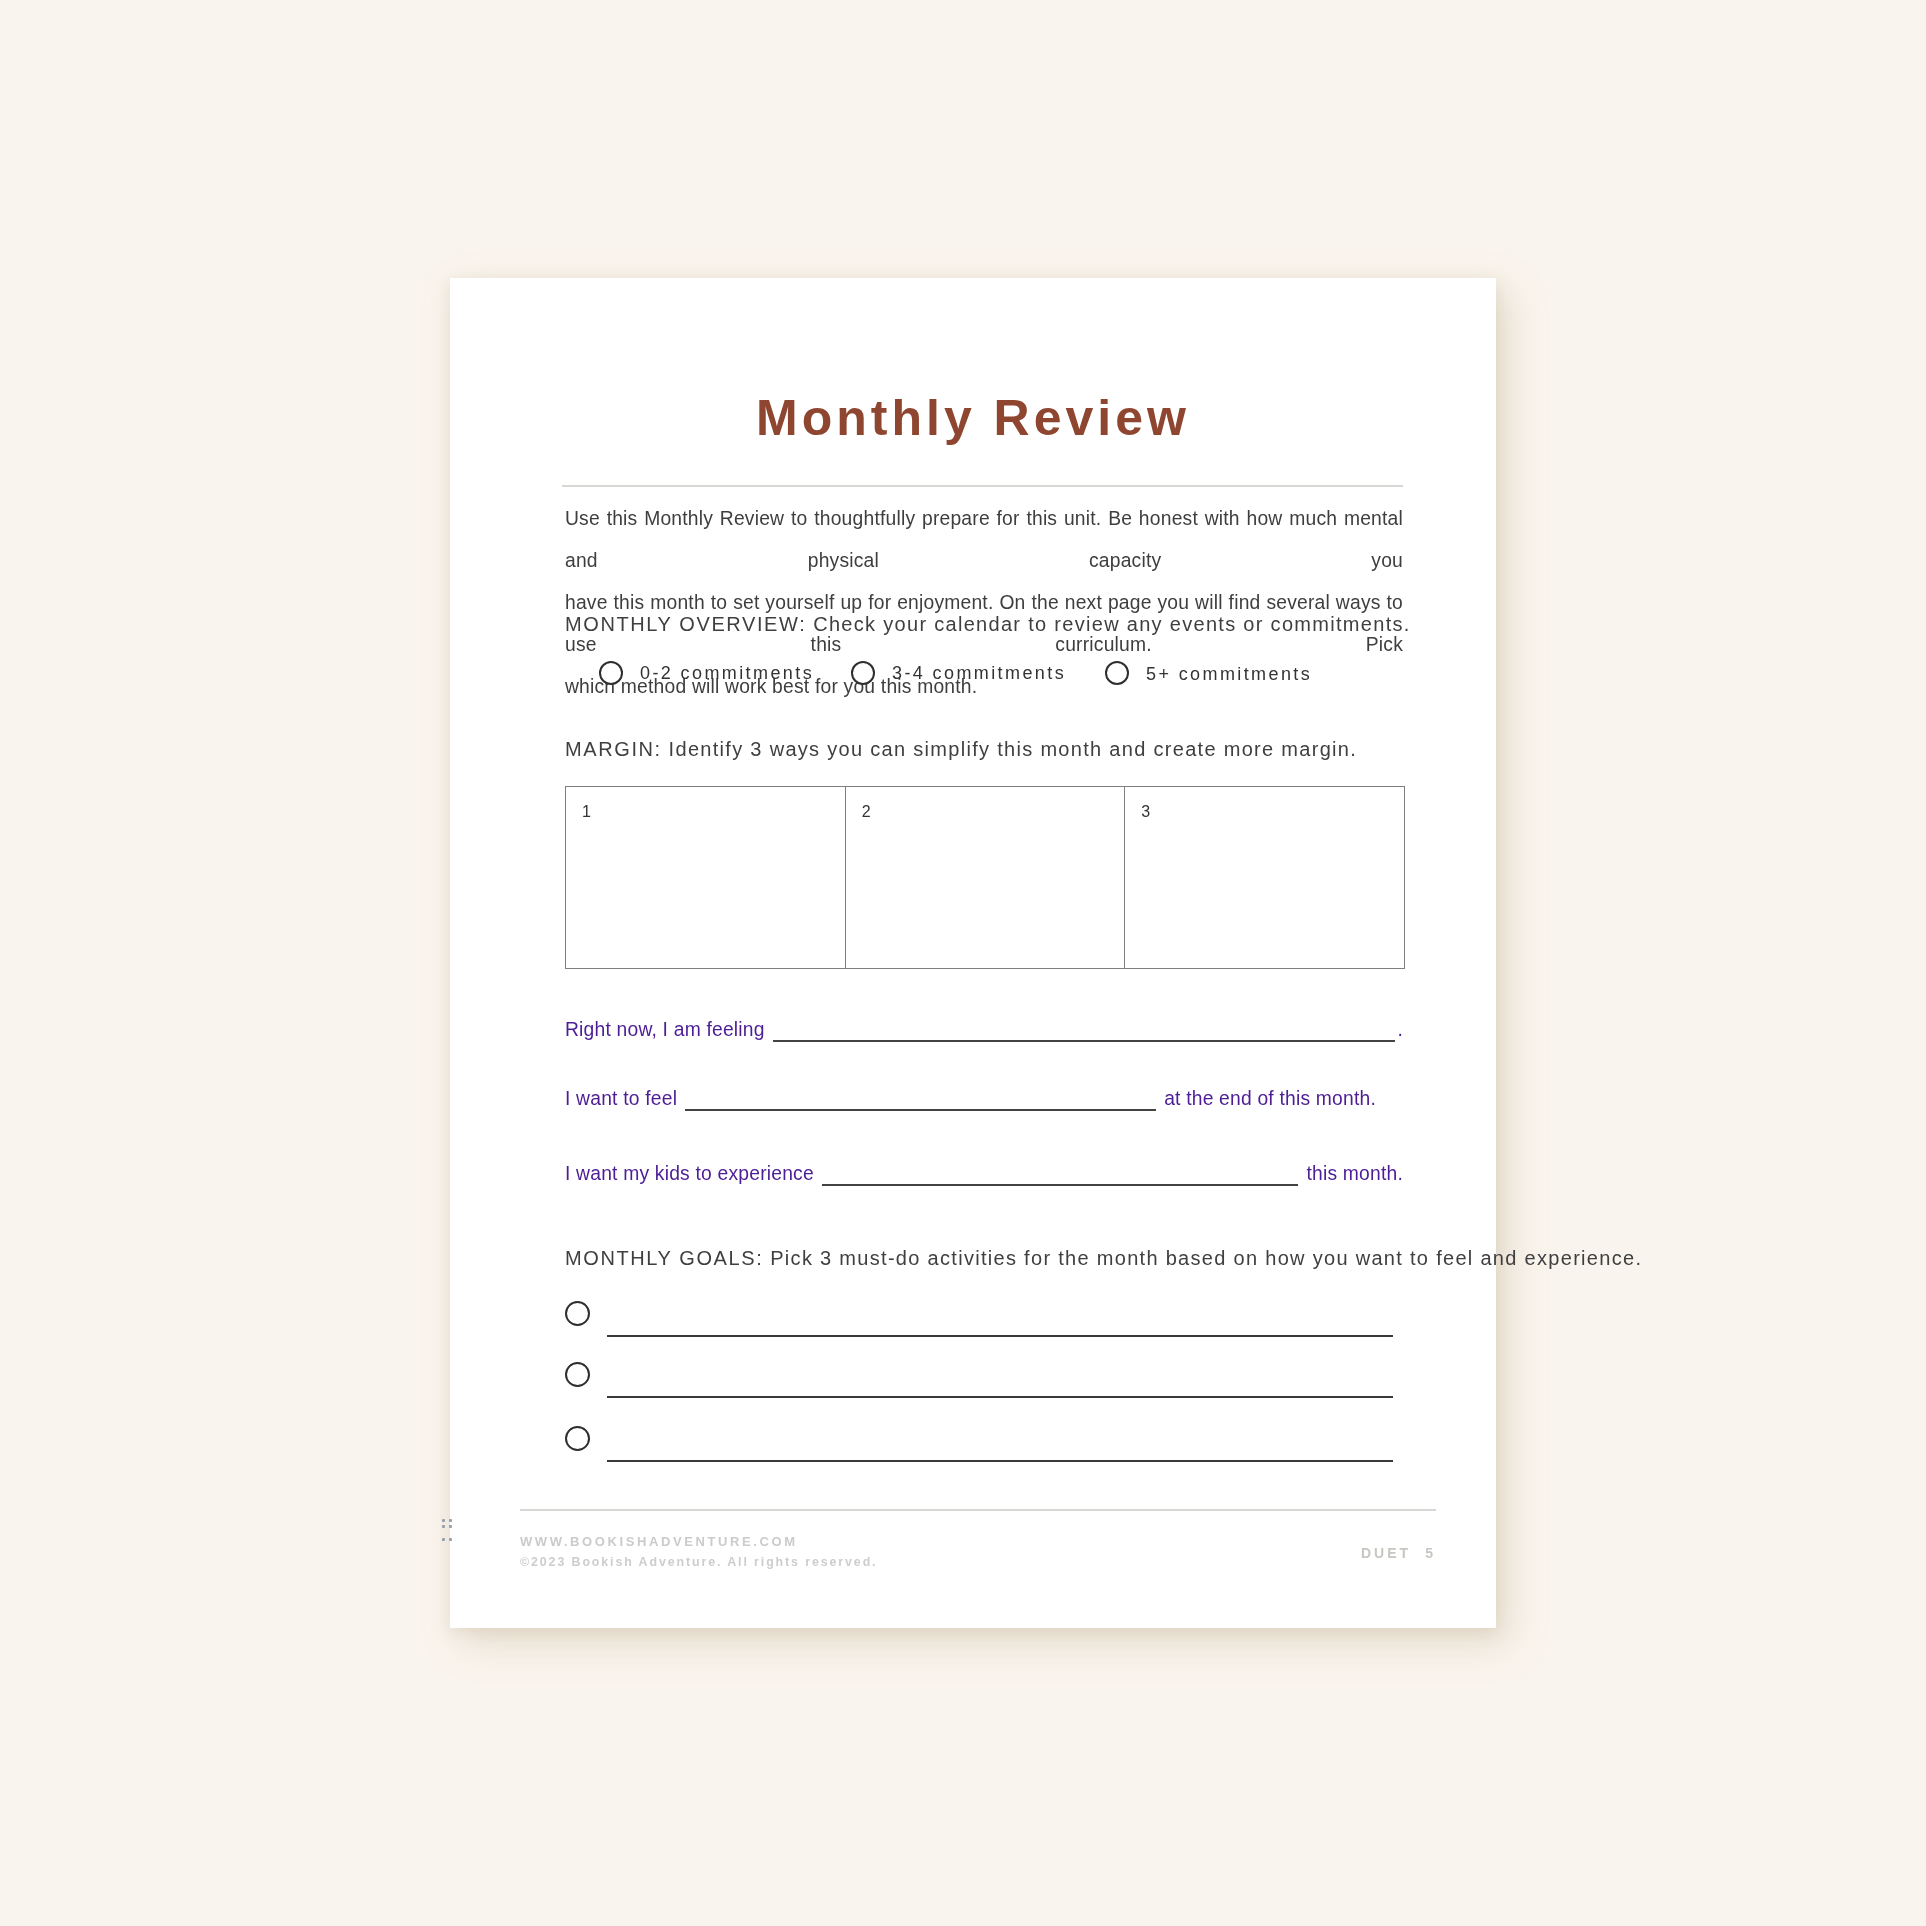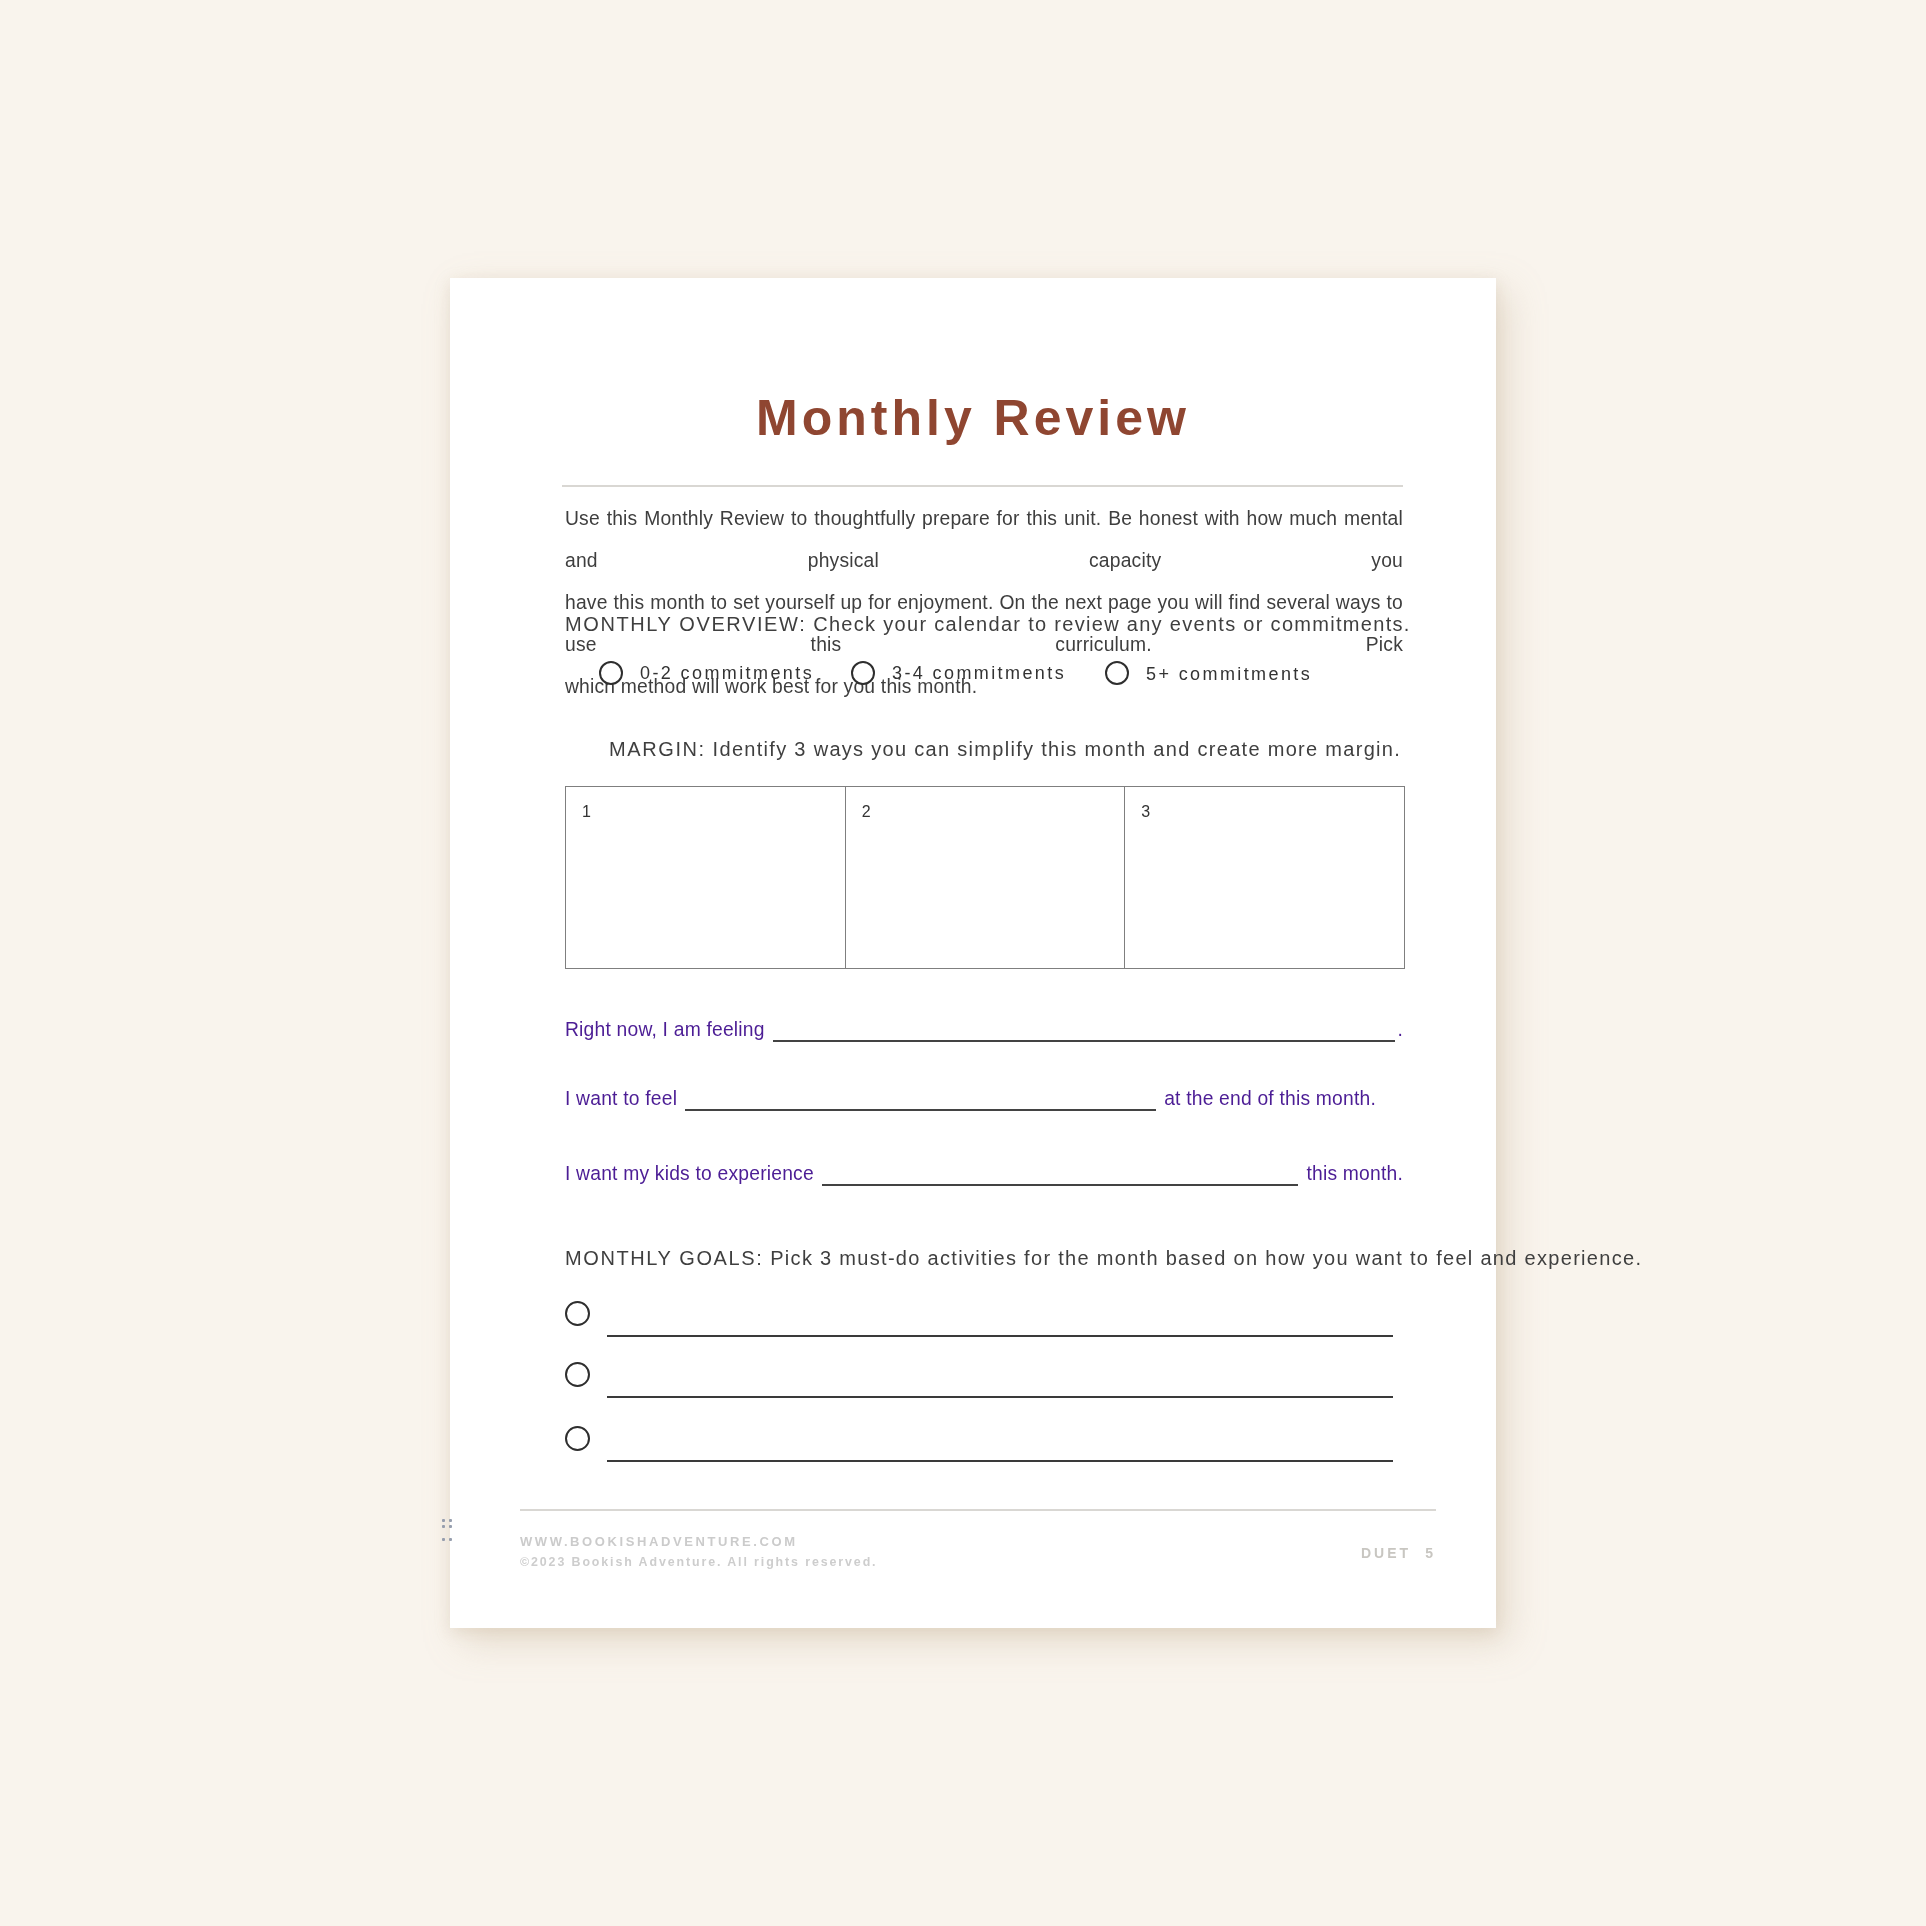--- a/index.html
+++ b/index.html
@@ -147,21 +147,21 @@
   </div>
   <div class="abs radio-item" style="left:401px;">
     <span class="radio-circle"></span>
     <span class="radio-label">3-4 commitments</span>
   </div>
   <div class="abs radio-item" style="left:655px;align-items:flex-end;">
     <span class="radio-circle"></span>
     <span class="radio-label">5+ commitments</span>
   </div>
 
-  <div class="abs section-line" style="top:460px;margin-left:44px;"><span class="sec-label">MARGIN:</span><span> Identify 3 ways you can simplify this month and create more margin.</span></div>
+  <div class="abs section-line" style="top:460px;"><span class="sec-label">MARGIN:</span><span> Identify 3 ways you can simplify this month and create more margin.</span></div>
 
   <div class="abs margin-table">
     <div class="margin-cell"><span>1</span></div>
     <div class="margin-cell"><span>2</span></div>
     <div class="margin-cell"><span>3</span></div>
   </div>
 
   <div class="abs prompt-row" style="top:734px;">
     <span class="prompt-prefix">Right now, I am feeling</span>
     <span class="prompt-blank"></span>

